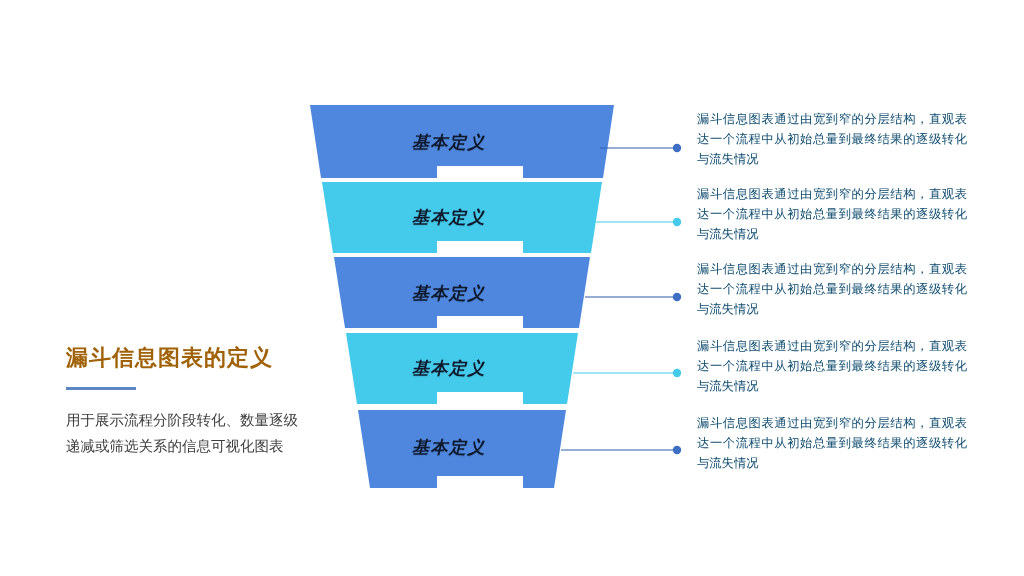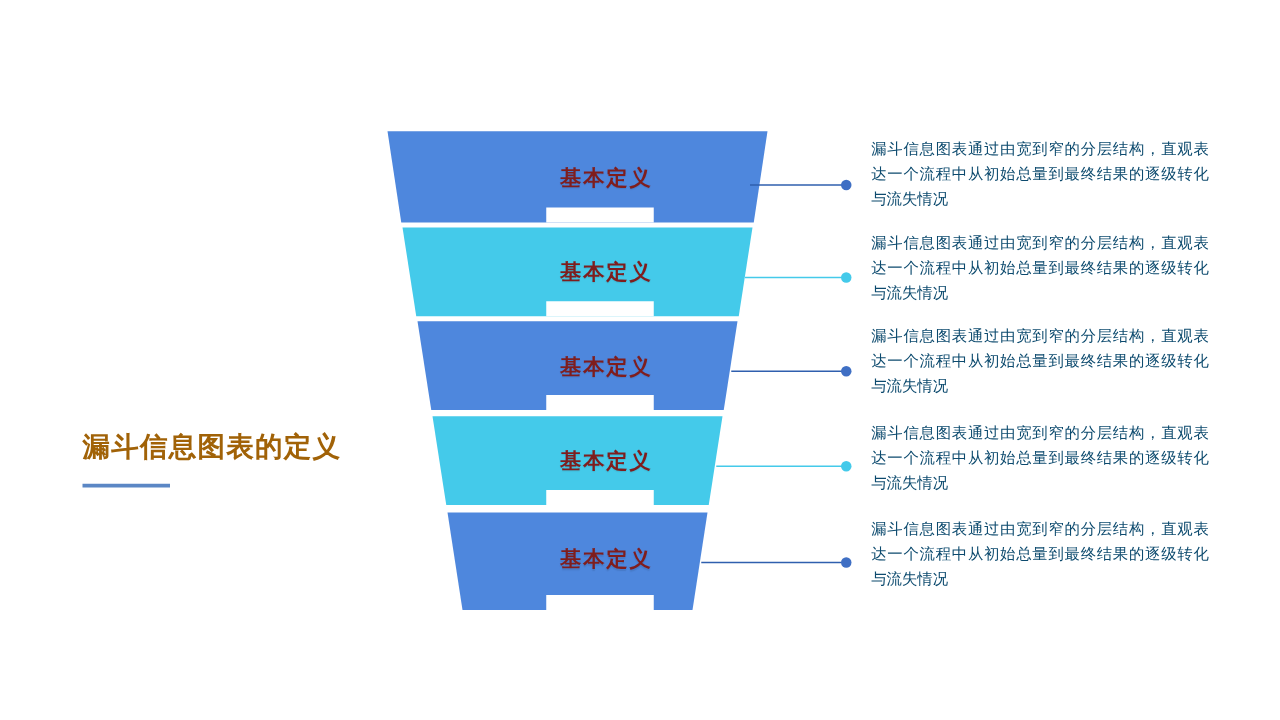--- a/index.html
+++ b/index.html
@@ -47,27 +47,28 @@
   .funnel{
     position:absolute;
     left:0;top:0;
     width:1024px;height:576px;
     pointer-events:none;
   }
   .funnel svg{display:block;}
 
   .seg-label{
     position:absolute;
-    color:#7f1d1d;
+    color:#0f172a;
     font-size:17px;
     font-weight:bold;
     letter-spacing:1.5px;
     white-space:nowrap;
-    text-align:right;
+    text-align:left;
     text-shadow:0 1px 1px rgba(0,0,0,.10);
+    font-style:italic;
   }
 
   
   .desc{
     position:absolute;
     left:697px;
     width:270px;
     font-size:12.3px;
     line-height:1.62;
     color:#0c4a6e;
@@ -75,20 +76,21 @@
   }
 </style>
 </head>
 <body>
 
 <div id="slide">
 
   <div class="left-block">
     <div class="left-title">漏斗信息图表的定义</div>
     <div class="left-divider"></div>
+    <div class="left-desc">用于展示流程分阶段转化、数量逐级递减或筛选关系的信息可视化图表</div>
   </div>
 
   <div class="funnel">
     <svg width="1024" height="576" viewBox="0 0 1024 576" xmlns="http://www.w3.org/2000/svg">
 
       <g>
         <path d="M310,105 L614,105 L603,178 L321,178 Z" fill="#4e87dd"></path>
         <rect x="437" y="166" width="86" height="12" fill="#ffffff"></rect>
       </g>
 

